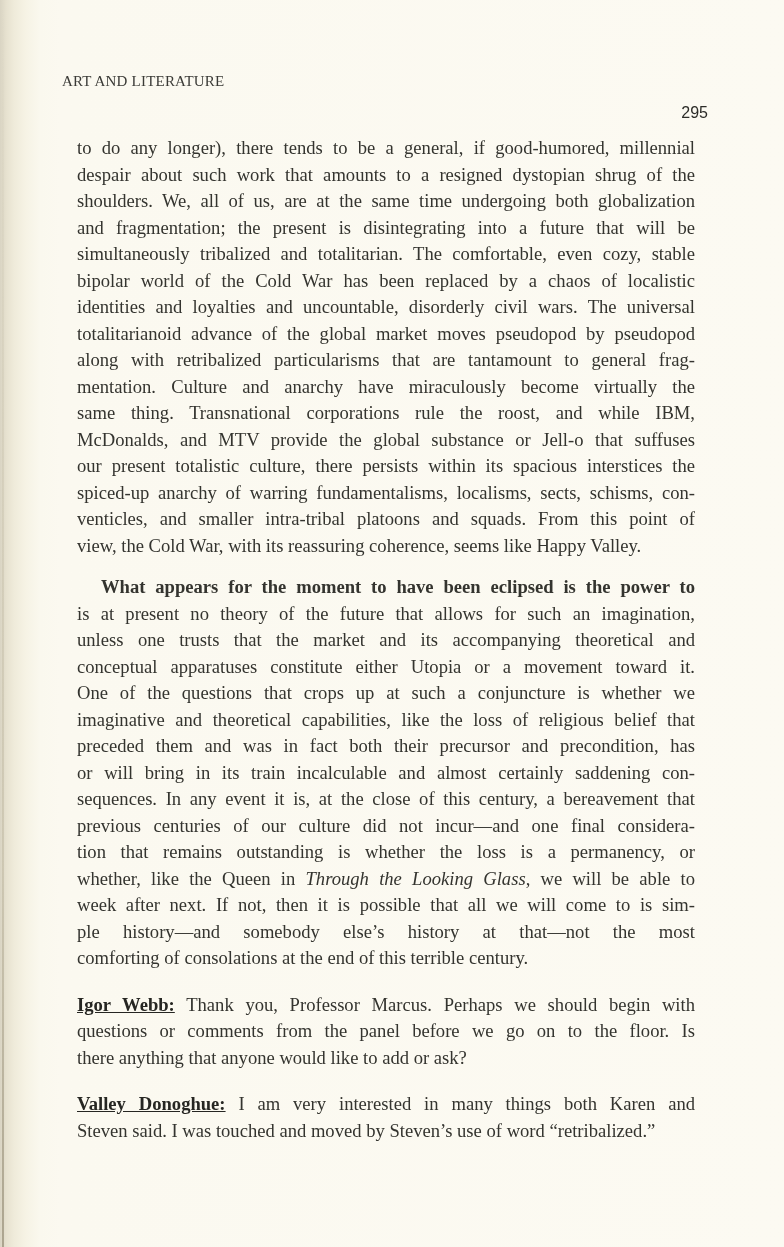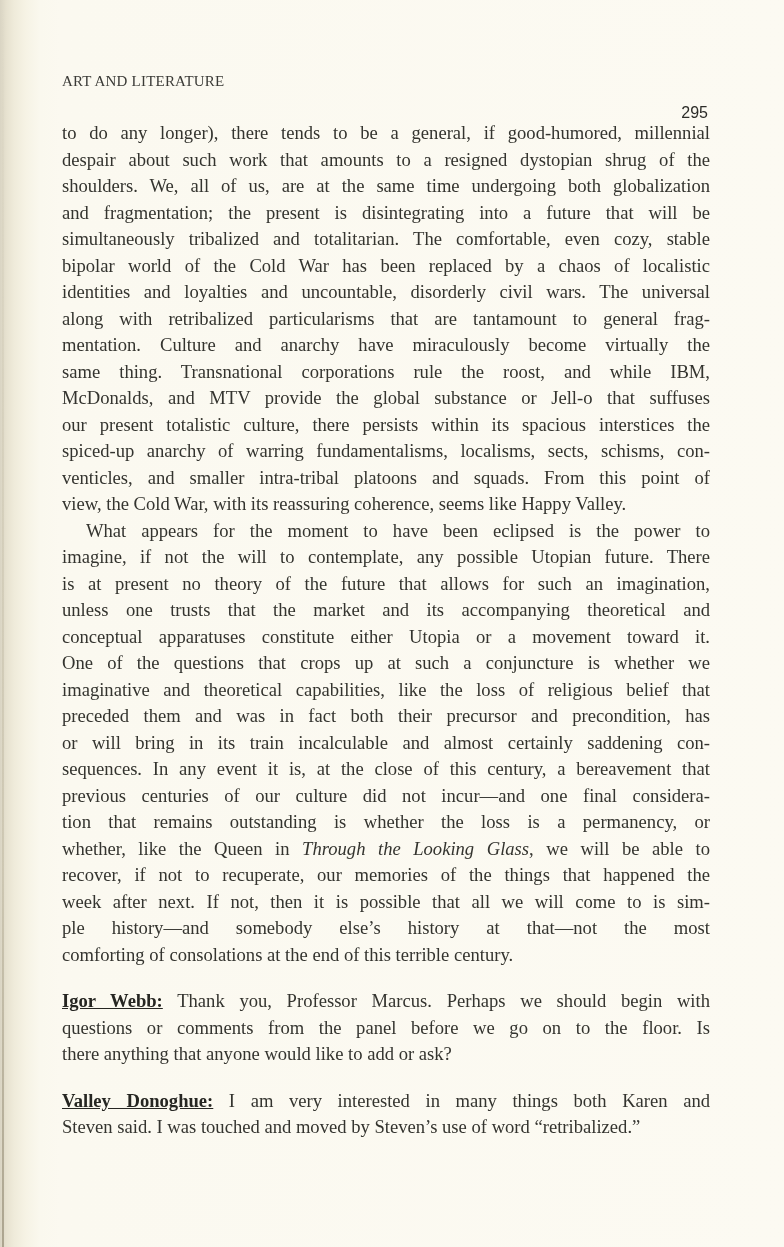--- a/index.html
+++ b/index.html
@@ -69,34 +69,35 @@
       top: 120px;
       width: 648px;
       font-family: "Liberation Serif", serif;
       font-size: 18.6px;
       line-height: 26.5px;
       color: #34342f;
       text-align: justify;
       hyphens: manual;
     }
     .body-text p {
-      margin: 0;
+      margin: 15px;
     }
     .line {
       display: block;
       text-align: justify;
       text-align-last: justify;
       white-space: nowrap;
       height: 26.5px;
     }
     .line.last {
       text-align-last: left;
     }
     .indent {
       text-indent: 24px;
+      font-weight: bold;
     }
     .speaker-block {
       margin-top: 20px !important;
     }
     .speaker {
       font-weight: bold;
       color: #262622;
       text-decoration: underline;
     }
     em {
@@ -116,45 +117,44 @@
 
   <div class="body-text">
     <p>
       <span class="line">to do any longer), there tends to be a general, if good-humored, millennial</span>
       <span class="line">despair about such work that amounts to a resigned dystopian shrug of the</span>
       <span class="line">shoulders. We, all of us, are at the same time undergoing both globalization</span>
       <span class="line">and fragmentation; the present is disintegrating into a future that will be</span>
       <span class="line">simultaneously tribalized and totalitarian. The comfortable, even cozy, stable</span>
       <span class="line">bipolar world of the Cold War has been replaced by a chaos of localistic</span>
       <span class="line">identities and loyalties and uncountable, disorderly civil wars. The universal</span>
+      <span class="line">totalitarianoid advance of the global market moves pseudopod by pseudopod</span>
       <span class="line">along with retribalized particularisms that are tantamount to general frag-</span>
       <span class="line">mentation. Culture and anarchy have miraculously become virtually the</span>
       <span class="line">same thing. Transnational corporations rule the roost, and while IBM,</span>
       <span class="line">McDonalds, and MTV provide the global substance or Jell-o that suffuses</span>
       <span class="line">our present totalistic culture, there persists within its spacious interstices the</span>
       <span class="line">spiced-up anarchy of warring fundamentalisms, localisms, sects, schisms, con-</span>
       <span class="line">venticles, and smaller intra-tribal platoons and squads. From this point of</span>
       <span class="line last">view, the Cold War, with its reassuring coherence, seems like Happy Valley.</span>
     </p>
 
     <p>
       <span class="line indent">What appears for the moment to have been eclipsed is the power to</span>
-      <span class="line">imagine, if not the will to contemplate, any possible Utopian future. There</span>
       <span class="line">is at present no theory of the future that allows for such an imagination,</span>
       <span class="line">unless one trusts that the market and its accompanying theoretical and</span>
       <span class="line">conceptual apparatuses constitute either Utopia or a movement toward it.</span>
       <span class="line">One of the questions that crops up at such a conjuncture is whether we</span>
       <span class="line">imaginative and theoretical capabilities, like the loss of religious belief that</span>
       <span class="line">preceded them and was in fact both their precursor and precondition, has</span>
       <span class="line">or will bring in its train incalculable and almost certainly saddening con-</span>
       <span class="line">sequences. In any event it is, at the close of this century, a bereavement that</span>
       <span class="line">previous centuries of our culture did not incur—and one final considera-</span>
       <span class="line">tion that remains outstanding is whether the loss is a permanency, or</span>
       <span class="line"><span>whether, like the Queen in </span><em>Through the Looking Glass</em><span>, we will be able to</span></span>
-      <span class="line">recover, if not to recuperate, our memories of the things that happened the</span>
       <span class="line">week after next. If not, then it is possible that all we will come to is sim-</span>
       <span class="line">ple history—and somebody else’s history at that—not the most</span>
       <span class="line last">comforting of consolations at the end of this terrible century.</span>
     </p>
 
     <p class="speaker-block">
       <span class="line"><span class="speaker">Igor Webb:</span><span> Thank you, Professor Marcus. Perhaps we should begin with</span></span>
       <span class="line">questions or comments from the panel before we go on to the floor. Is</span>
       <span class="line last">there anything that anyone would like to add or ask?</span>
     </p>

